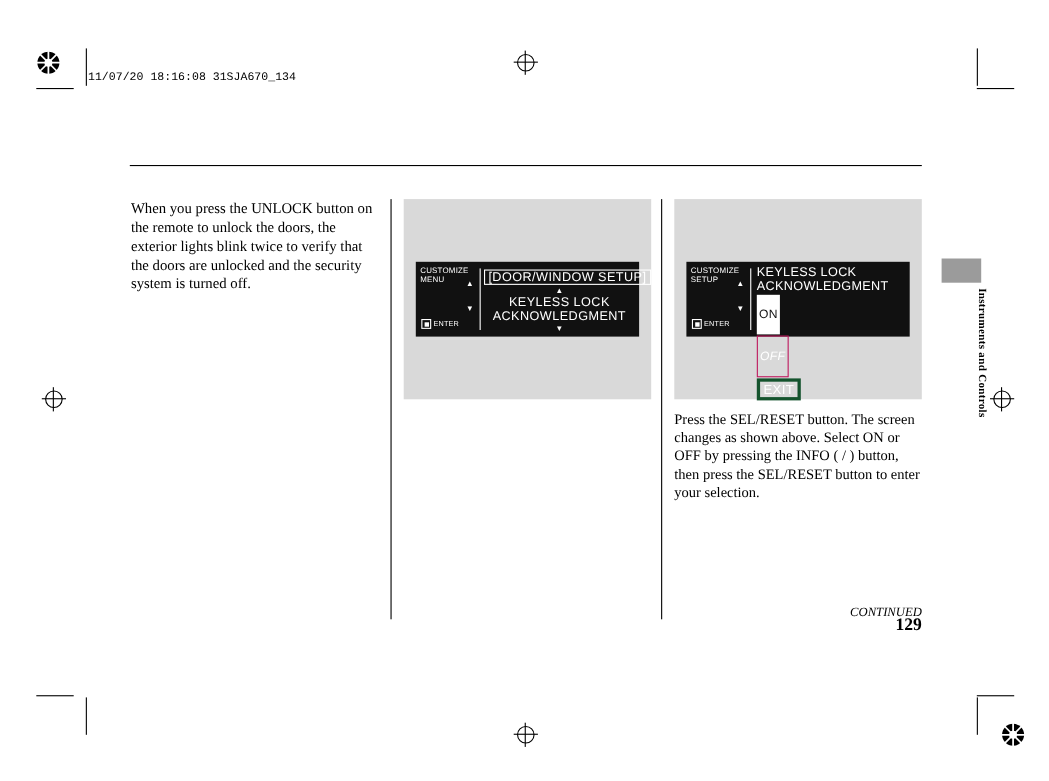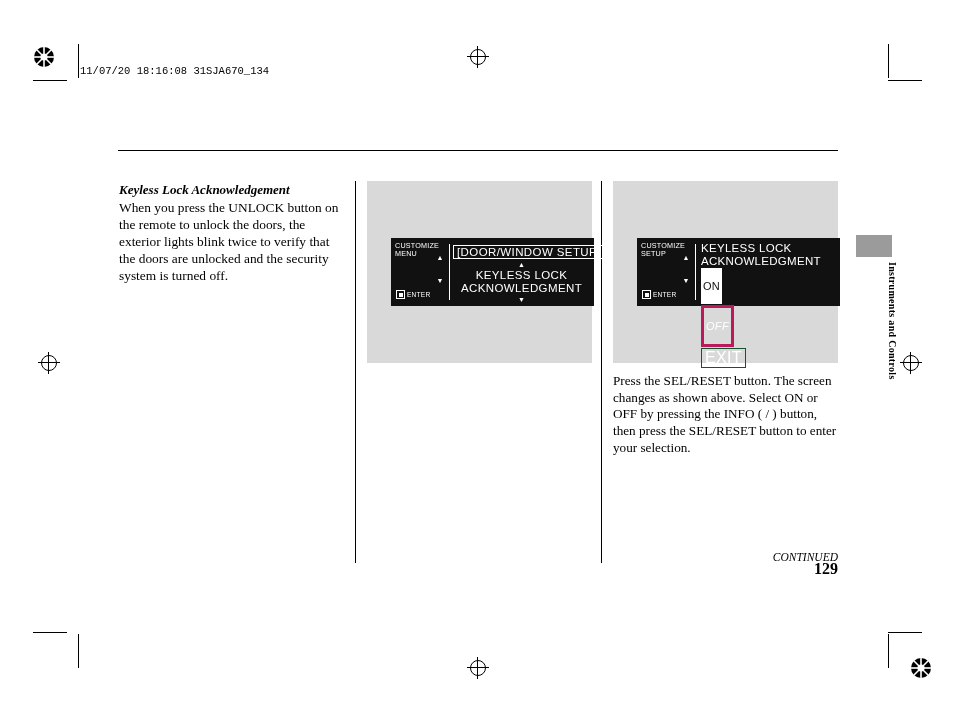--- a/index.html
+++ b/index.html
@@ -163,21 +163,20 @@
     line-height: 16.7px;
   }
   .caption.c1 { left: 367px; top: 373px; }
   .caption.c2 { left: 613px; top: 373px; }
 
   
   .mid {
     position: absolute;
     background: #111111;
     box-sizing: border-box;
-    margin-left: 13px;
   }
   .mid.m1 { left: 378px; top: 238px; width: 203px; height: 68px; }
   .mid.m2 { left: 624px; top: 238px; width: 203px; height: 68px; }
 
   .mid-left {
     position: absolute;
     left: 4px;
     top: 4px;
     width: 52px;
     height: 60px;
@@ -287,28 +286,28 @@
     line-height: 12px;
     letter-spacing: 0.3px;
     padding: 12px 2px;
     margin-top: 1px;
   }
   .m2 .s2-opt.sel {
     background: #ffffff;
     color: #111111;
   }
   .m2 .s2-opt.box {
-    border: 3px solid #be185d;
+    border: 1px solid #be185d;
     font-style: italic;
   }
   .m2 .s2-exit {
     display: inline-block;
-    font-size: 16px;
+    font-size: 12px;
     letter-spacing: 0.3px;
-    border: 1px solid #14532d;
+    border: 3px solid #14532d;
     padding: 0 3px;
     margin-top: 1px;
   }
 
   .continued {
     position: absolute;
     right: 116px;
     top: 551px;
     font-style: italic;
     font-size: 11.5px;
@@ -373,21 +372,20 @@
   <div class="crop-h" style="left:888px; top:632px; width:34px;"></div>
   <div class="crop-v" style="left:888px; top:634px; height:34px;"></div>
 
   <div class="stamp">11/07/20 18:16:08 31SJA670_134</div>
   <div class="title-rule"></div>
 
   <div class="side-tab"></div>
   <div class="side-label">Instruments and Controls</div>
 
   <div class="col-text">
-    <p class="lead">Keyless Lock Acknowledgement</p>
     <p>When you press the UNLOCK button on the remote to unlock the doors, the exterior lights blink twice to verify that the doors are unlocked and the security system is turned off.</p>
   </div>
 
   <div class="vrule v1"></div>
   <div class="vrule v2"></div>
 
   <div class="panel p1"></div>
   <div class="mid m1">
     <div class="mid-left">
       <div class="grp-line">CUSTOMIZE</div>

